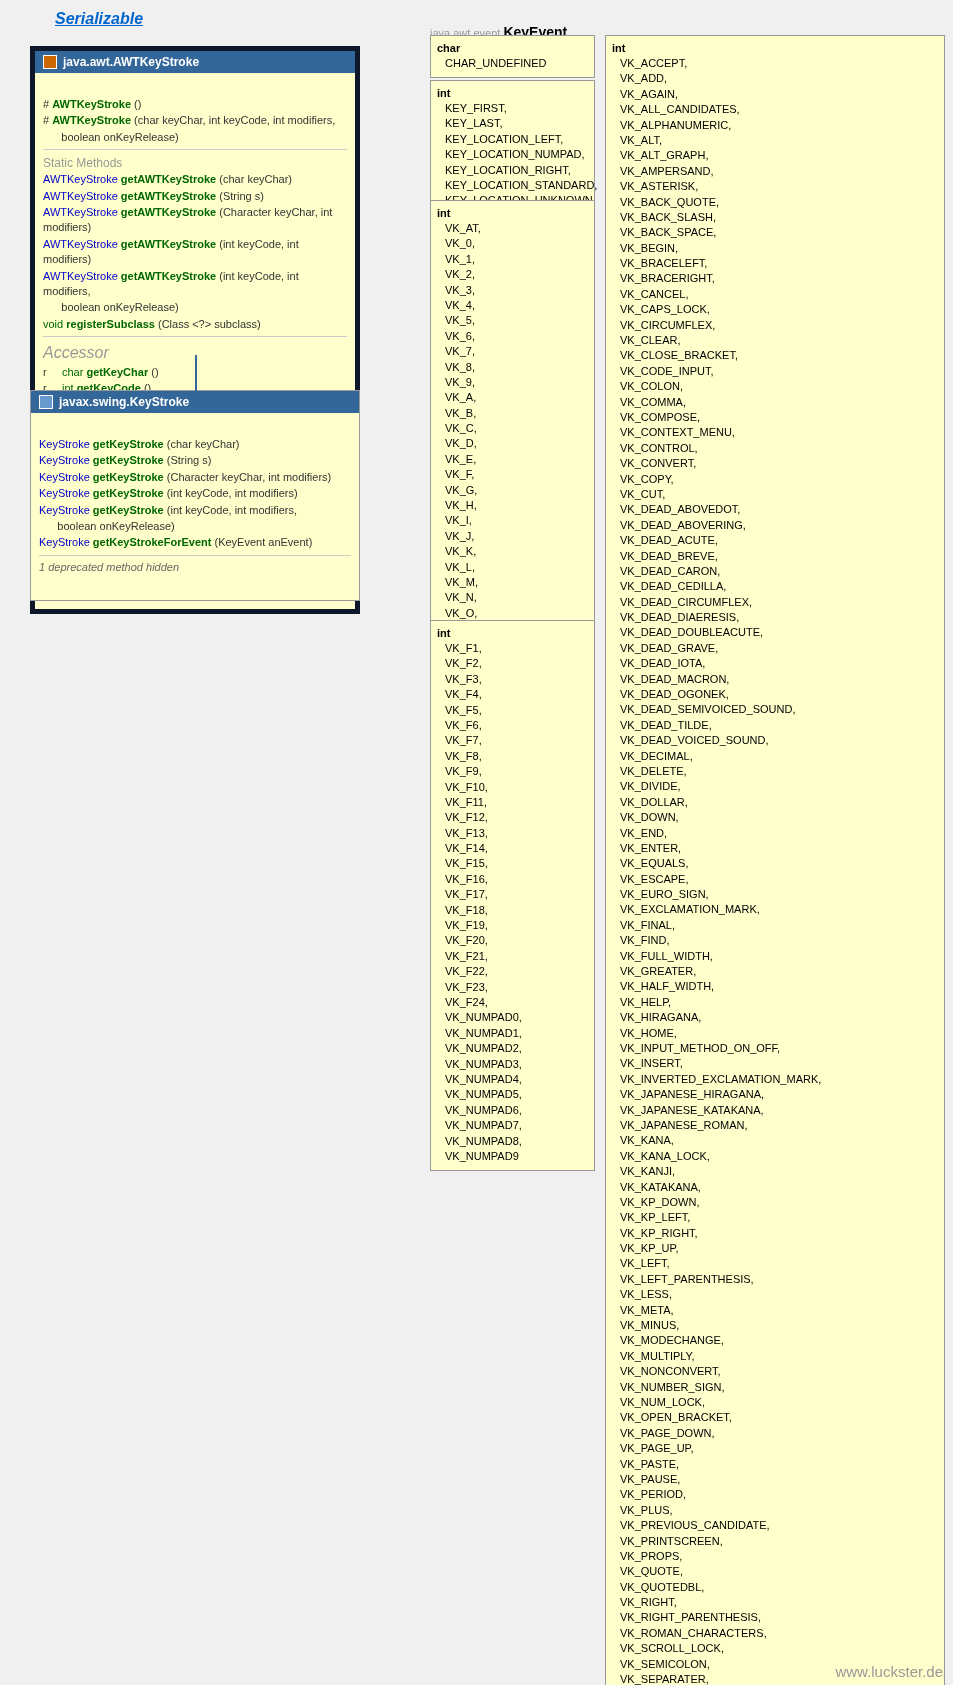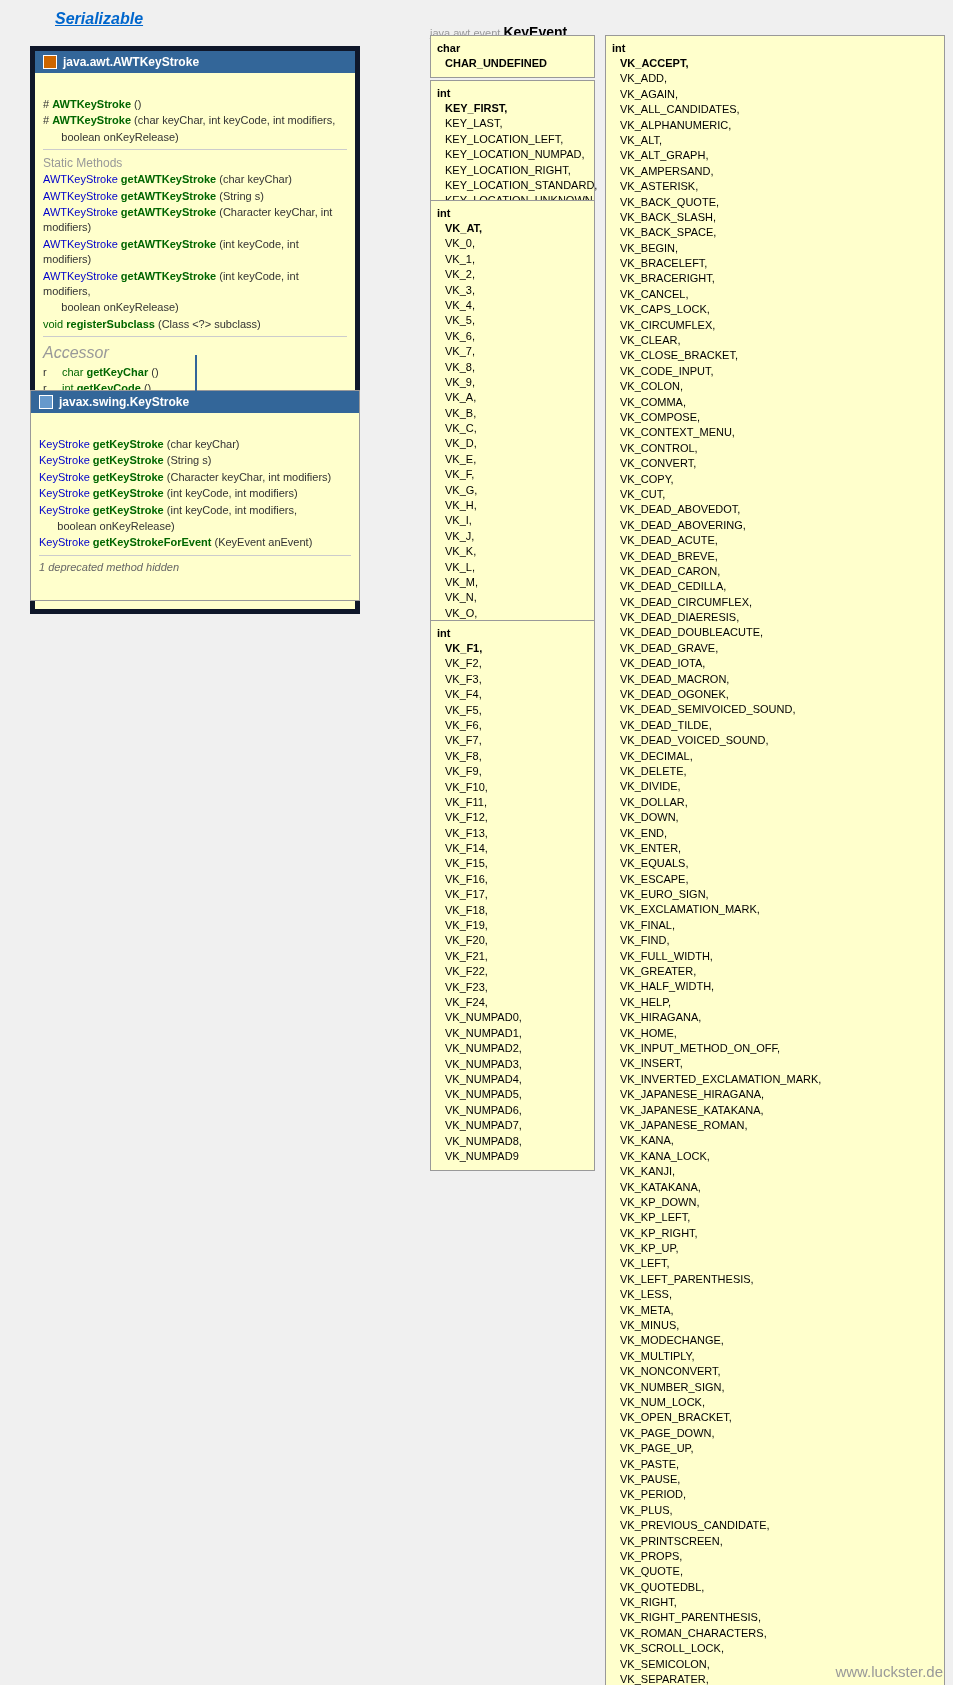--- a/index.html
+++ b/index.html
@@ -141,21 +141,21 @@
     }
 
     .constant-line {
       color: #000;
       font-size: 11px;
       line-height: 1.4;
       padding-left: 8px;
     }
 
     .constant-line-bold {
-      font-weight: bold;
+      font-weight: normal;
     }
 
     .watermark {
       position: absolute;
       bottom: 5px;
       right: 10px;
       color: #999;
       font-size: 15px;
     }
   </style>

